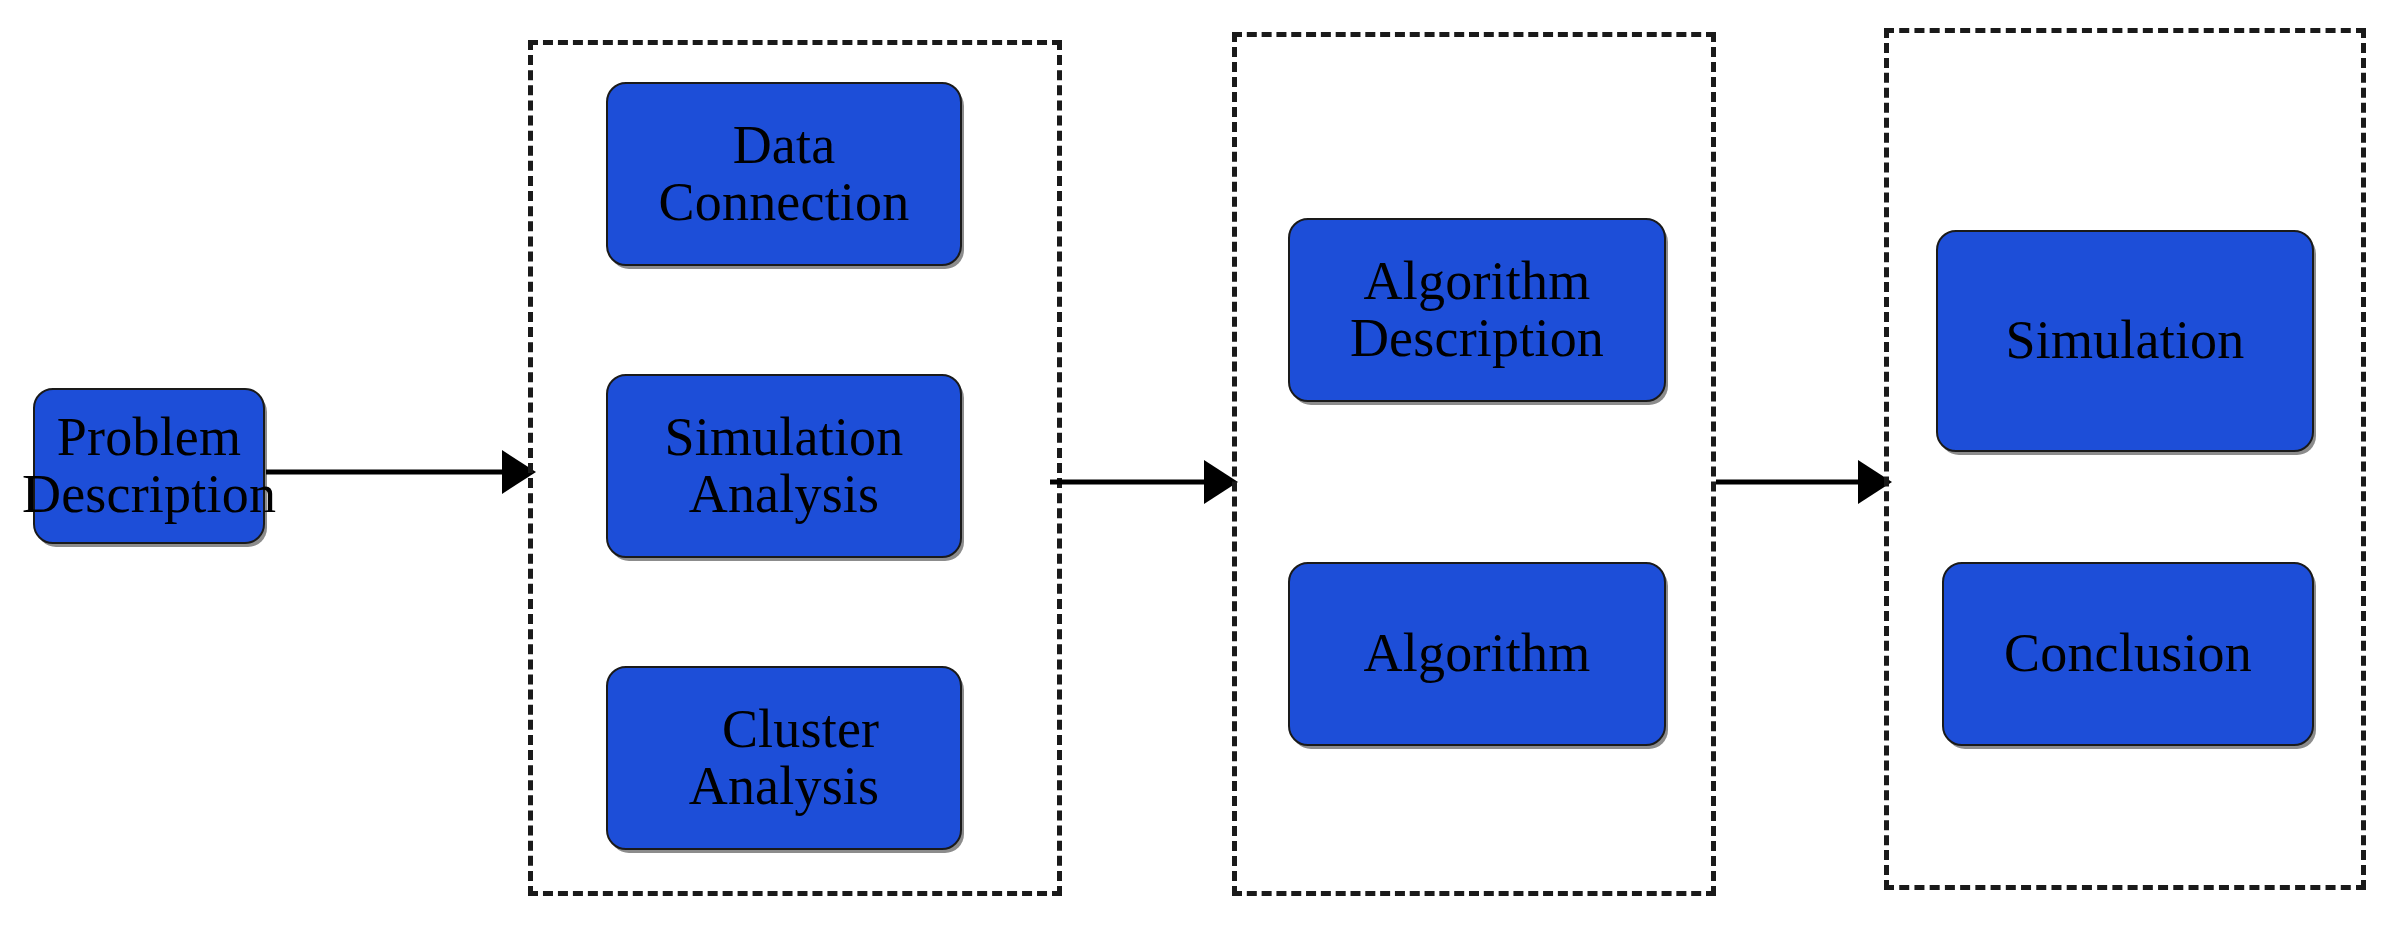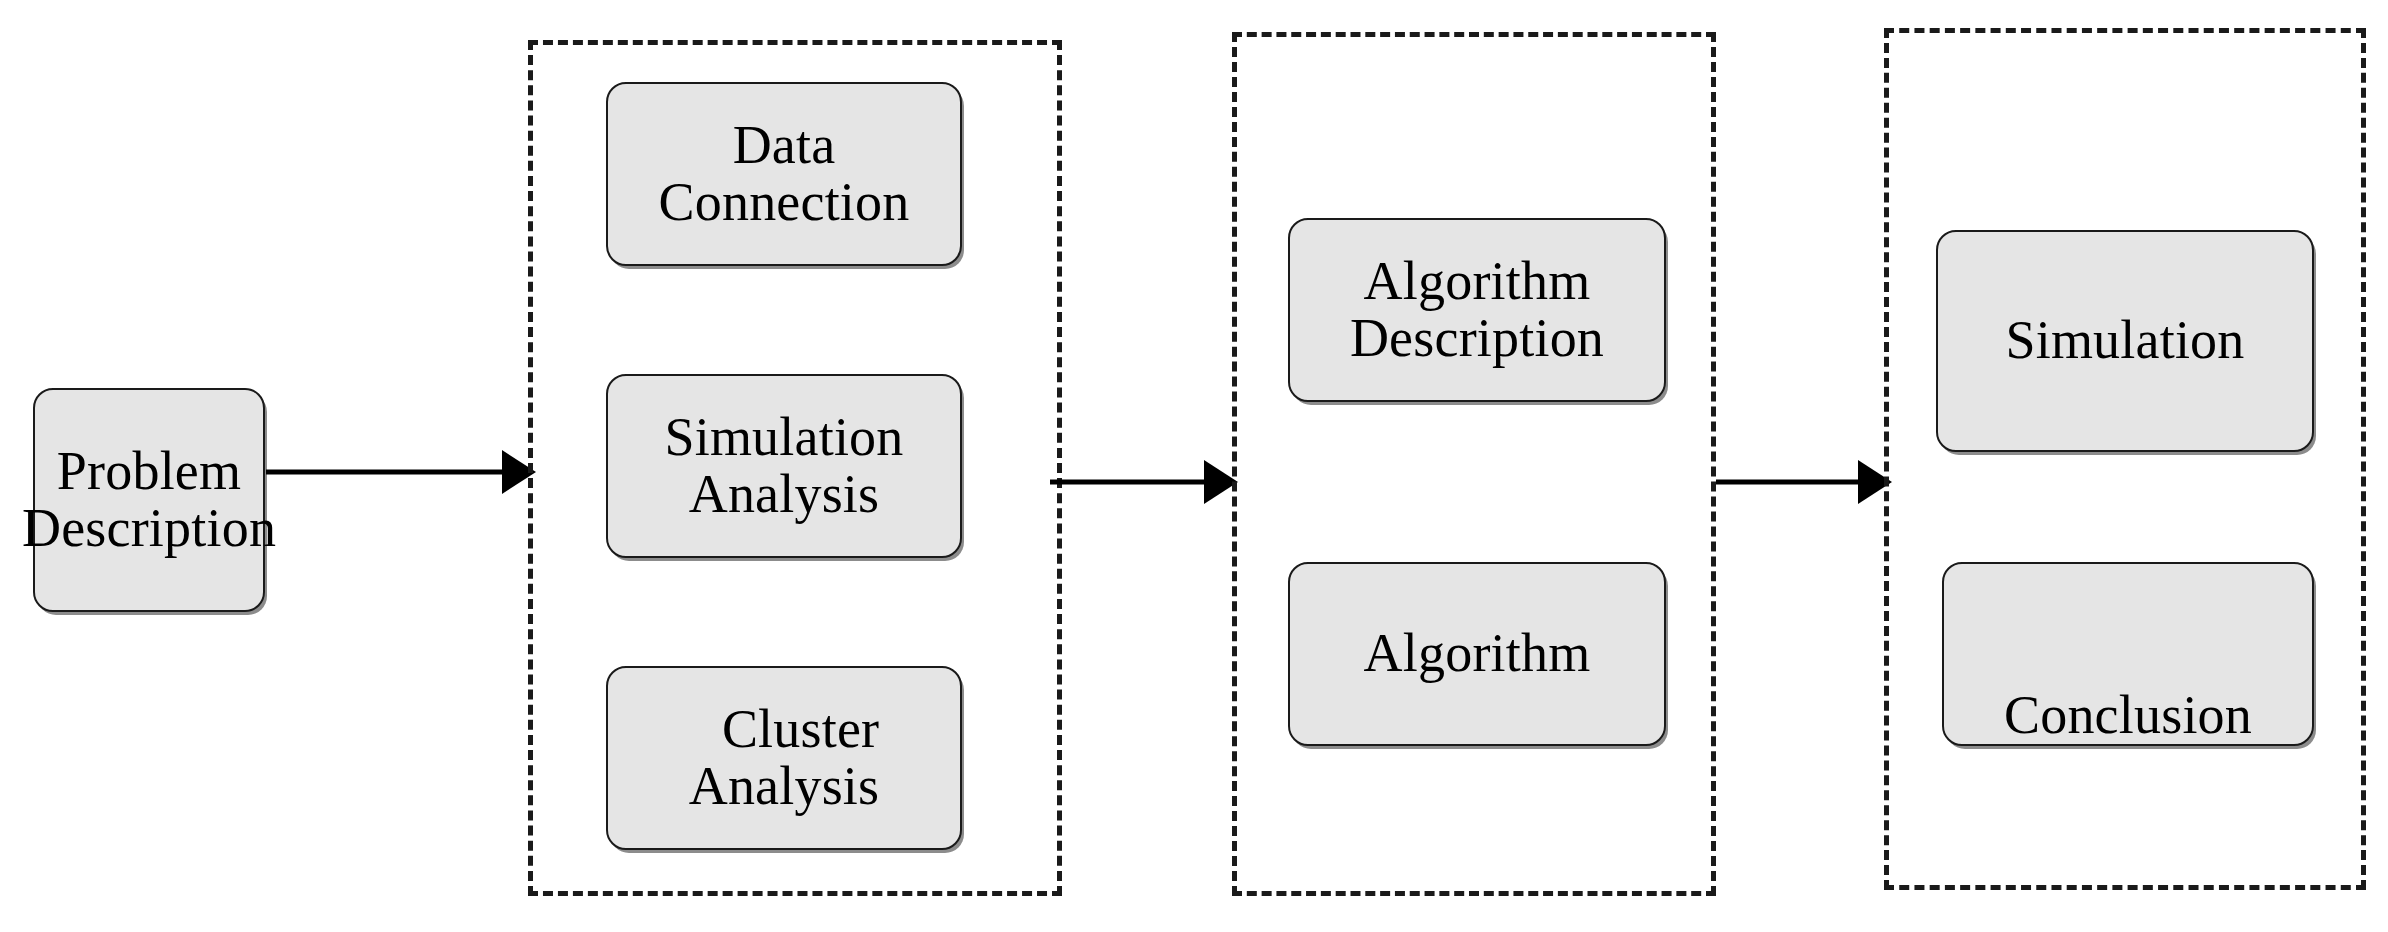--- a/index.html
+++ b/index.html
@@ -13,21 +13,21 @@
     height: 932px;
     background: #ffffff;
     font-family: "Liberation Serif", "DejaVu Serif", serif;
     overflow: hidden;
   }
 
   
   .node {
     position: absolute;
     box-sizing: border-box;
-    background: #e5e5e5;
+    background: #1d4ed8;
     border: 2px solid #1a1a1a;
     border-radius: 20px;
     display: flex;
     align-items: center;
     justify-content: center;
     text-align: center;
     color: #000000;
     font-size: 54px;
     line-height: 1.06;
     letter-spacing: 0.2px;
@@ -68,21 +68,21 @@
     border-top: 22px solid transparent;
     border-bottom: 22px solid transparent;
     border-left: 34px solid #000000;
   }
 </style>
 </head>
 <body>
 
 <div id="canvas">
 
-  <div class="node" style="left:33px; top:388px; width:232px; height:224px;">
+  <div class="node" style="left:33px; top:388px; width:232px; height:156px;">
     <span class="label"><span>Problem</span><br><span>Description</span></span>
   </div>
 
   <div class="arrow" style="left:266px; top:449px; width:270px; height:46px;">
     <div class="shaft" style="width:240px;"></div>
     <div class="head" style="left:236px;"></div>
   </div>
 
   <div class="stage" style="left:528px; top:40px; width:534px; height:856px;">
   </div>
@@ -120,17 +120,17 @@
     <div class="head" style="left:142px;"></div>
   </div>
 
   <div class="stage" style="left:1884px; top:28px; width:482px; height:862px;">
   </div>
 
   <div class="node" style="left:1936px; top:230px; width:378px; height:222px;">
     <span class="label"><span>Simulation</span><br></span>
   </div>
 
-  <div class="node" style="left:1942px; top:562px; width:372px; height:184px;align-items:flex-end;">
+  <div class="node" style="left:1942px; top:562px; width:372px; height:184px;">
     <span class="label">Conclusion</span>
   </div>
 
 </div>
 
 </body></html>

